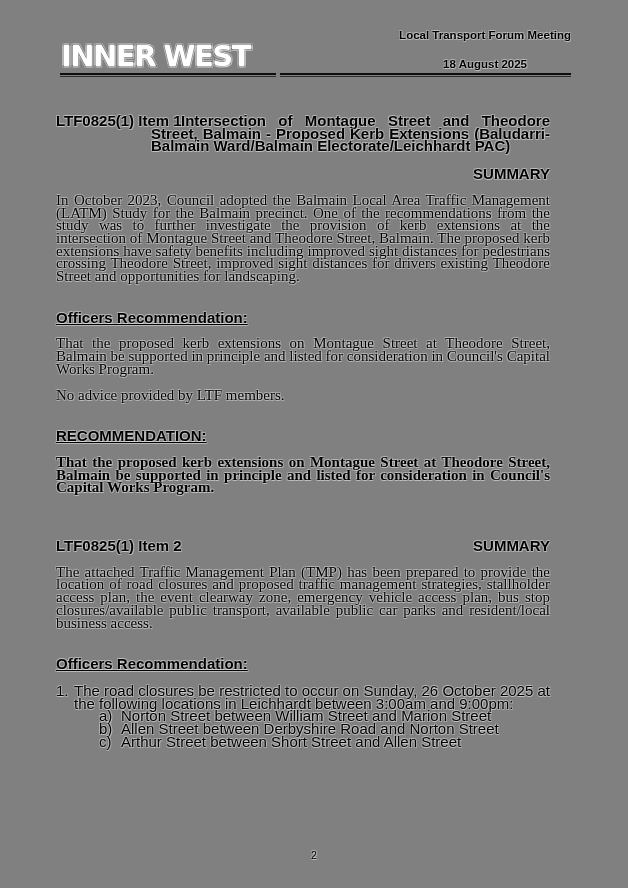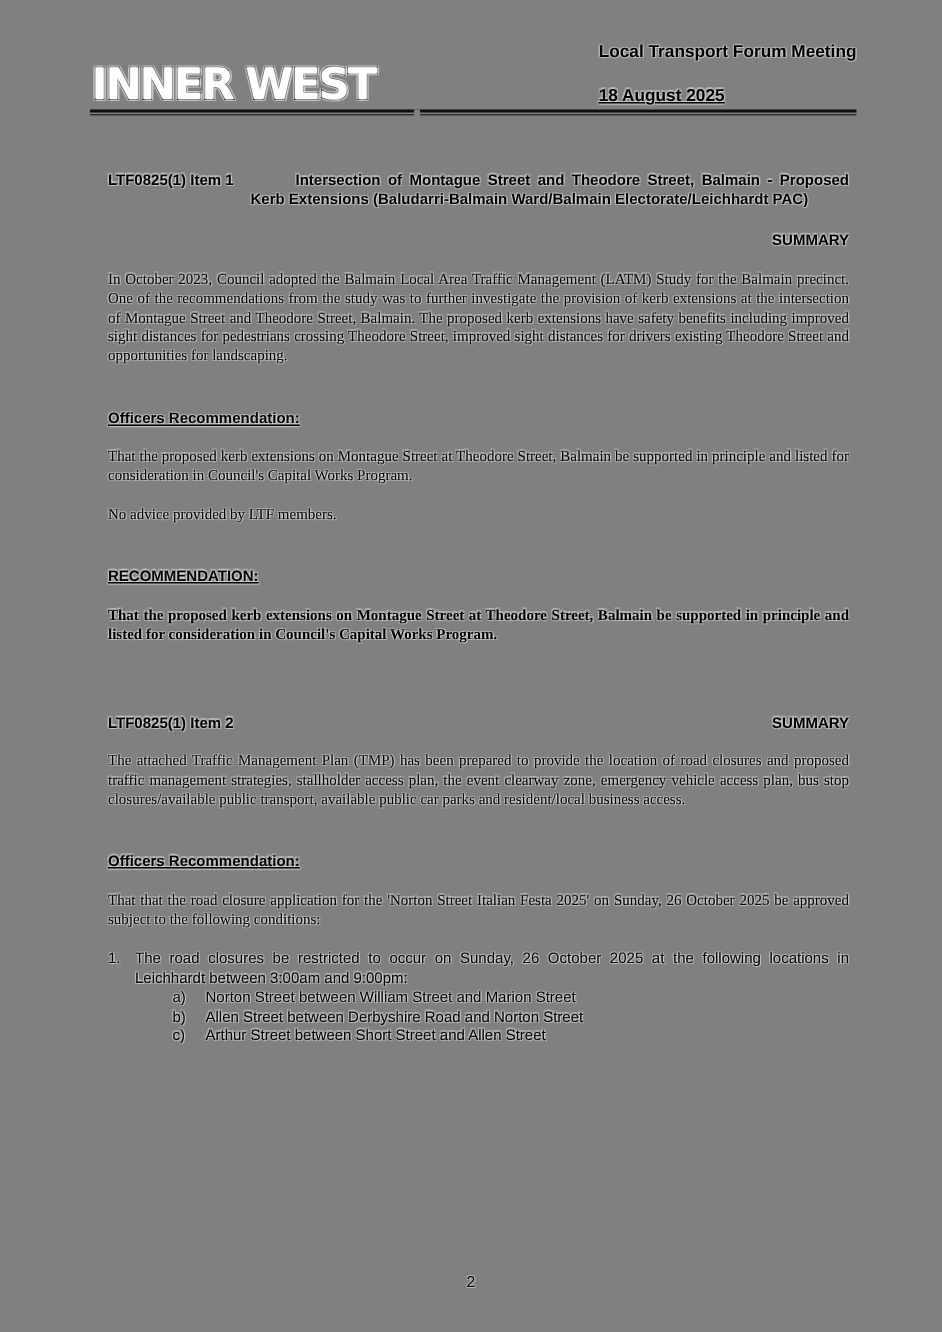--- a/index.html
+++ b/index.html
@@ -18,33 +18,33 @@
       -0.8px 0.8px 0 rgba(255,255,255,.26);
   }
   
   .logo{position:absolute;left:60px;top:37px;}
   .logo-text{
     font-family:"DejaVu Sans", sans-serif;
     font-weight:bold;font-size:29px;letter-spacing:-1.5px;
     fill:#ffffff;stroke:#000000;stroke-width:1.2px;paint-order:stroke fill;
   }
   .header-right{
-    position:absolute;right:57px;top:29px;text-align:left;
+    position:absolute;right:57px;top:29px;text-align:center;
     font-weight:bold;font-size:11.5px;line-height:13px;
   }
-  .meeting-date{margin-top:16px;text-decoration:underline;}
+  .meeting-date{margin-top:16px;}
   .header-rule{
     position:absolute;left:60px;right:57px;top:73px;height:1px;
     border-top:2px solid #0e0e0e;border-bottom:1px solid #2e2e2e;
   }
   .rule-notch{position:absolute;left:276px;top:73px;width:4px;height:5px;background:#7f7f7f;}
   
   .content{
-    position:absolute;left:72px;top:115px;width:494px;
-    font-size:10px;line-height:12.7px;
+    position:absolute;left:56px;top:115px;width:494px;
+    font-size:15px;line-height:12.7px;
   }
   .item-heading{position:relative;font-weight:bold;margin:0 0 15px 0;}
   .item-ref{position:absolute;left:0;top:0;white-space:nowrap;}
   .item-title{margin-left:95px;text-indent:30px;text-align:justify;}
   .summary-h{font-weight:bold;margin:15px 0 13px 0;text-align:right;}
   .section-h{font-weight:bold;text-decoration:underline;margin:29px 0 13px 0;}
   .para{text-align:justify;margin:13px 0;font-family:Liberation Serif, serif;}
   .para.bold{font-weight:bold;}
   .item2{margin-top:46px;}
   .cond{position:relative;margin:14px 0 0 0;}
@@ -89,21 +89,20 @@
       <div class="para bold">That the proposed kerb extensions on Montague Street at Theodore Street, Balmain be supported in principle and listed for consideration in Council's Capital Works Program.</div>
     </div>
 
     <div class="item item2">
       <div class="item-heading">
         <span class="item-ref">LTF0825(1) Item 2</span>
       </div>
       <div class="summary-h">SUMMARY</div>
       <div class="para">The attached Traffic Management Plan (TMP) has been prepared to provide the location of road closures and proposed traffic management strategies, stallholder access plan, the event clearway zone, emergency vehicle access plan, bus stop closures/available public transport, available public car parks and resident/local business access.</div>
       <div class="section-h">Officers Recommendation:</div>
-      <div class="para">That that the road closure application for the 'Norton Street Italian Festa 2025' on Sunday, 26 October 2025 be approved subject to the following conditions:</div>
 
       <div class="cond">
         <span class="cond-num">1.</span>
         <div class="cond-text">The road closures be restricted to occur on Sunday, 26 October 2025 at the following locations in Leichhardt between 3:00am and 9:00pm:</div>
       </div>
       <div class="sub">
         <span class="sub-label">a)</span>
         <div class="sub-text">Norton Street between William Street and Marion Street</div>
       </div>
       <div class="sub">

